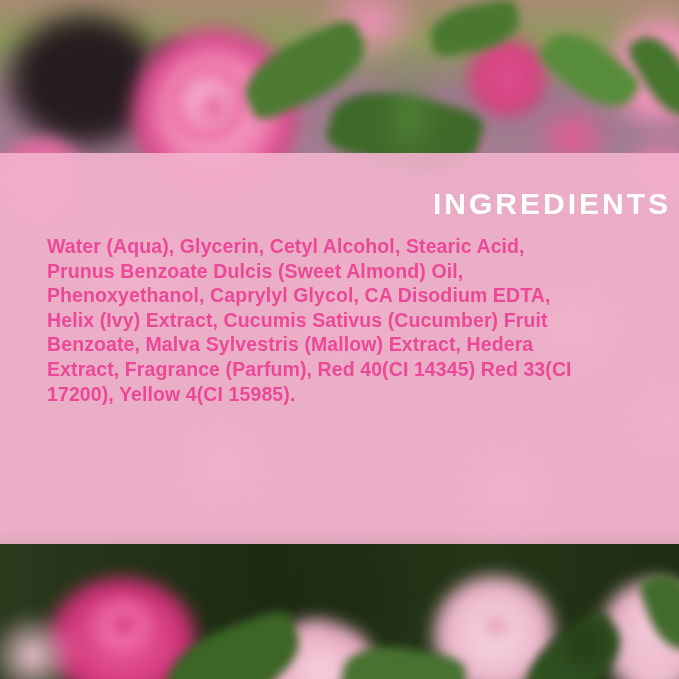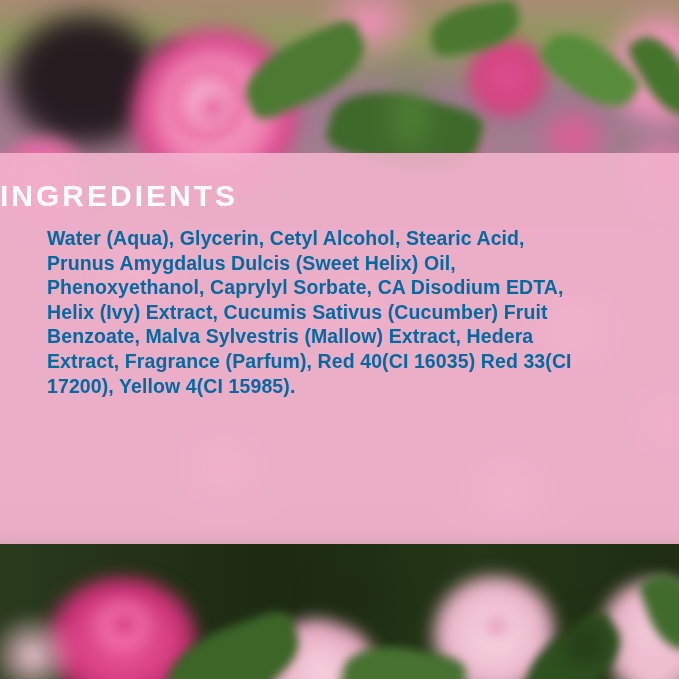--- a/index.html
+++ b/index.html
@@ -22,33 +22,33 @@
   .softer{filter:blur(12px);}
   .leaf{border-radius:55% 18% 55% 18%;filter:blur(5px);}
   
   .overlay{
     position:absolute;left:0;right:0;top:153px;height:391px;
     background:rgba(242,178,204,0.90);
     -webkit-backdrop-filter:blur(4px);
     backdrop-filter:blur(4px);
   }
   .title{
-    margin:0;
+    margin:8px;
     padding-top:26px;
-    text-align:left;
+    text-align:right;
     font-size:30px;
     font-weight:bold;
     letter-spacing:3px;
     color:#ffffff;
   }
   .ingredients{
     margin-top:13px;
     padding-left:47px;
     padding-right:36px;
-    color:#0369a1;
+    color:#ec4899;
     font-size:19.5px;
     line-height:24.6px;
     font-weight:bold;
     letter-spacing:0.1px;
   }
   .iline{white-space:nowrap;}
 </style>
 </head>
 <body>
 
@@ -98,22 +98,22 @@
     <i class="leaf" style="position:absolute;left:518px;top:633px;width:110px;height:60px;background:#2f5220;transform:rotate(-35deg);"></i>
     <i class="leaf" style="position:absolute;left:633px;top:588px;width:80px;height:48px;background:#416b2c;transform:rotate(70deg);"></i>
     <i class="b softer" style="left:298px;top:552px;width:110px;height:92px;background:radial-gradient(closest-side,#1d2b12 0%,transparent 75%);"></i>
     <i class="b softer" style="left:543px;top:598px;width:85px;height:92px;background:radial-gradient(closest-side,#203113 0%,transparent 75%);"></i>
   </div>
 
   <div class="overlay">
     <h1 class="title">INGREDIENTS</h1>
     <div class="ingredients">
       <div class="iline">Water (Aqua), Glycerin, Cetyl Alcohol, Stearic Acid,</div>
-      <div class="iline">Prunus Amygdalus Dulcis (Sweet Helix) Oil,</div>
-      <div class="iline">Phenoxyethanol, Caprylyl Sorbate, CA Disodium EDTA,</div>
+      <div class="iline">Prunus Benzoate Dulcis (Sweet Almond) Oil,</div>
+      <div class="iline">Phenoxyethanol, Caprylyl Glycol, CA Disodium EDTA,</div>
       <div class="iline">Helix (Ivy) Extract, Cucumis Sativus (Cucumber) Fruit</div>
       <div class="iline">Benzoate, Malva Sylvestris (Mallow) Extract, Hedera</div>
-      <div class="iline">Extract, Fragrance (Parfum), Red 40(CI 16035) Red 33(CI</div>
+      <div class="iline">Extract, Fragrance (Parfum), Red 40(CI 14345) Red 33(CI</div>
       <div class="iline">17200), Yellow 4(CI 15985).</div>
     </div>
   </div>
 
 </div>
 
 </body></html>

